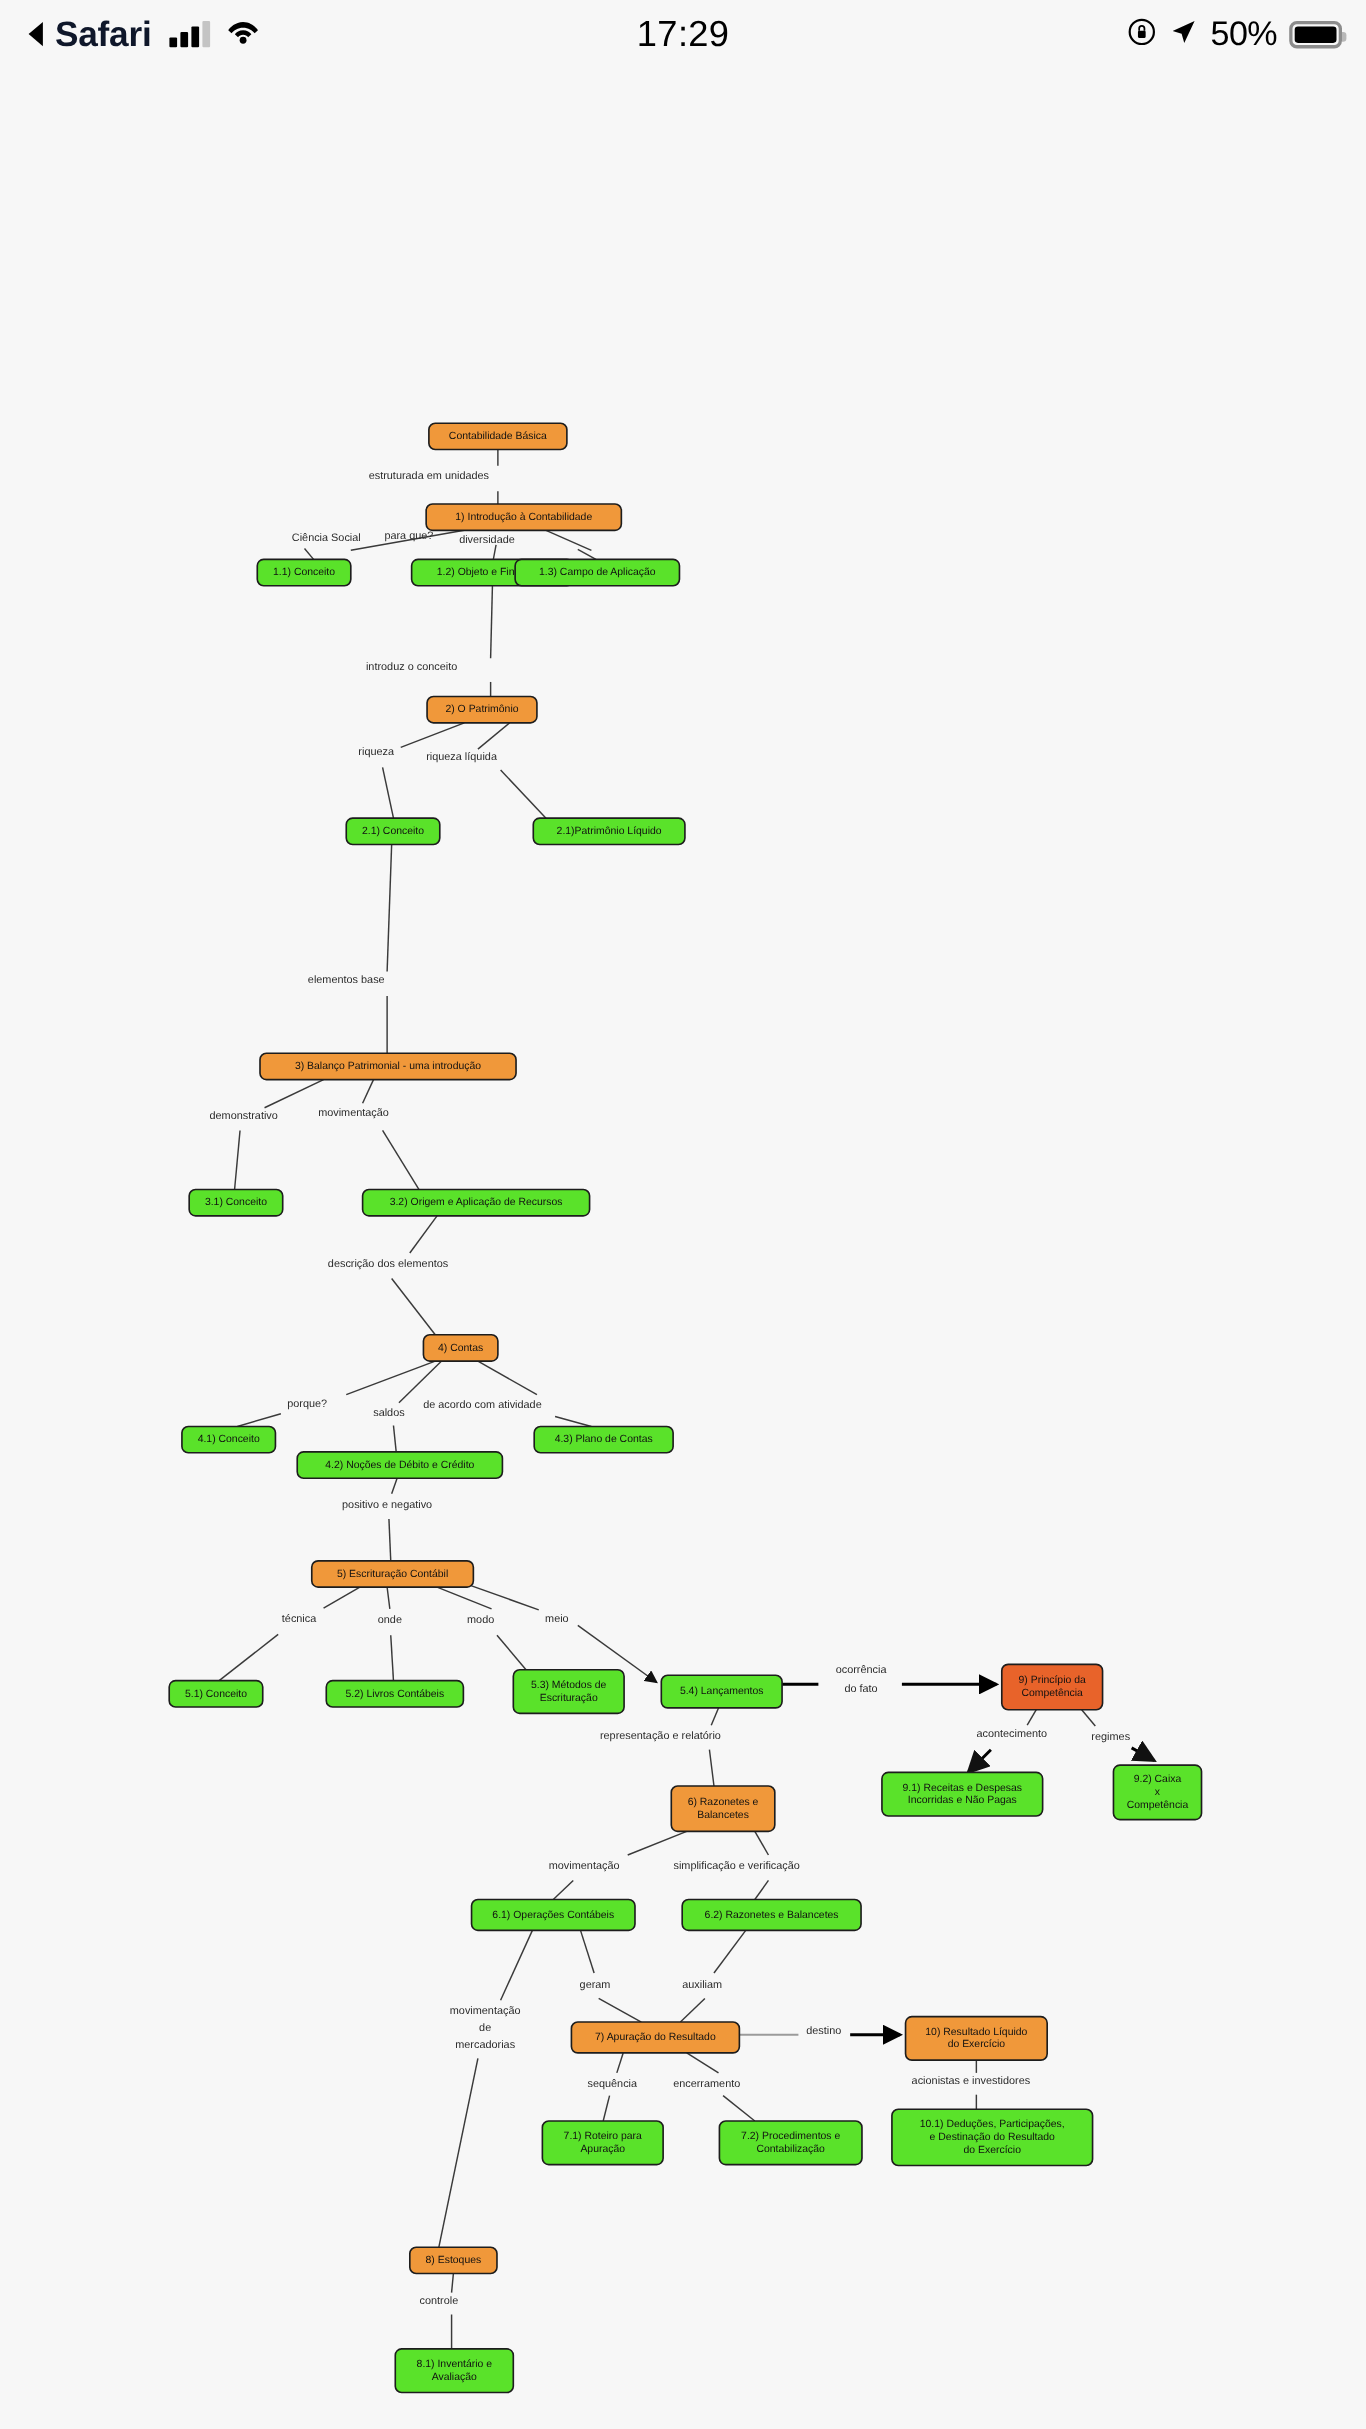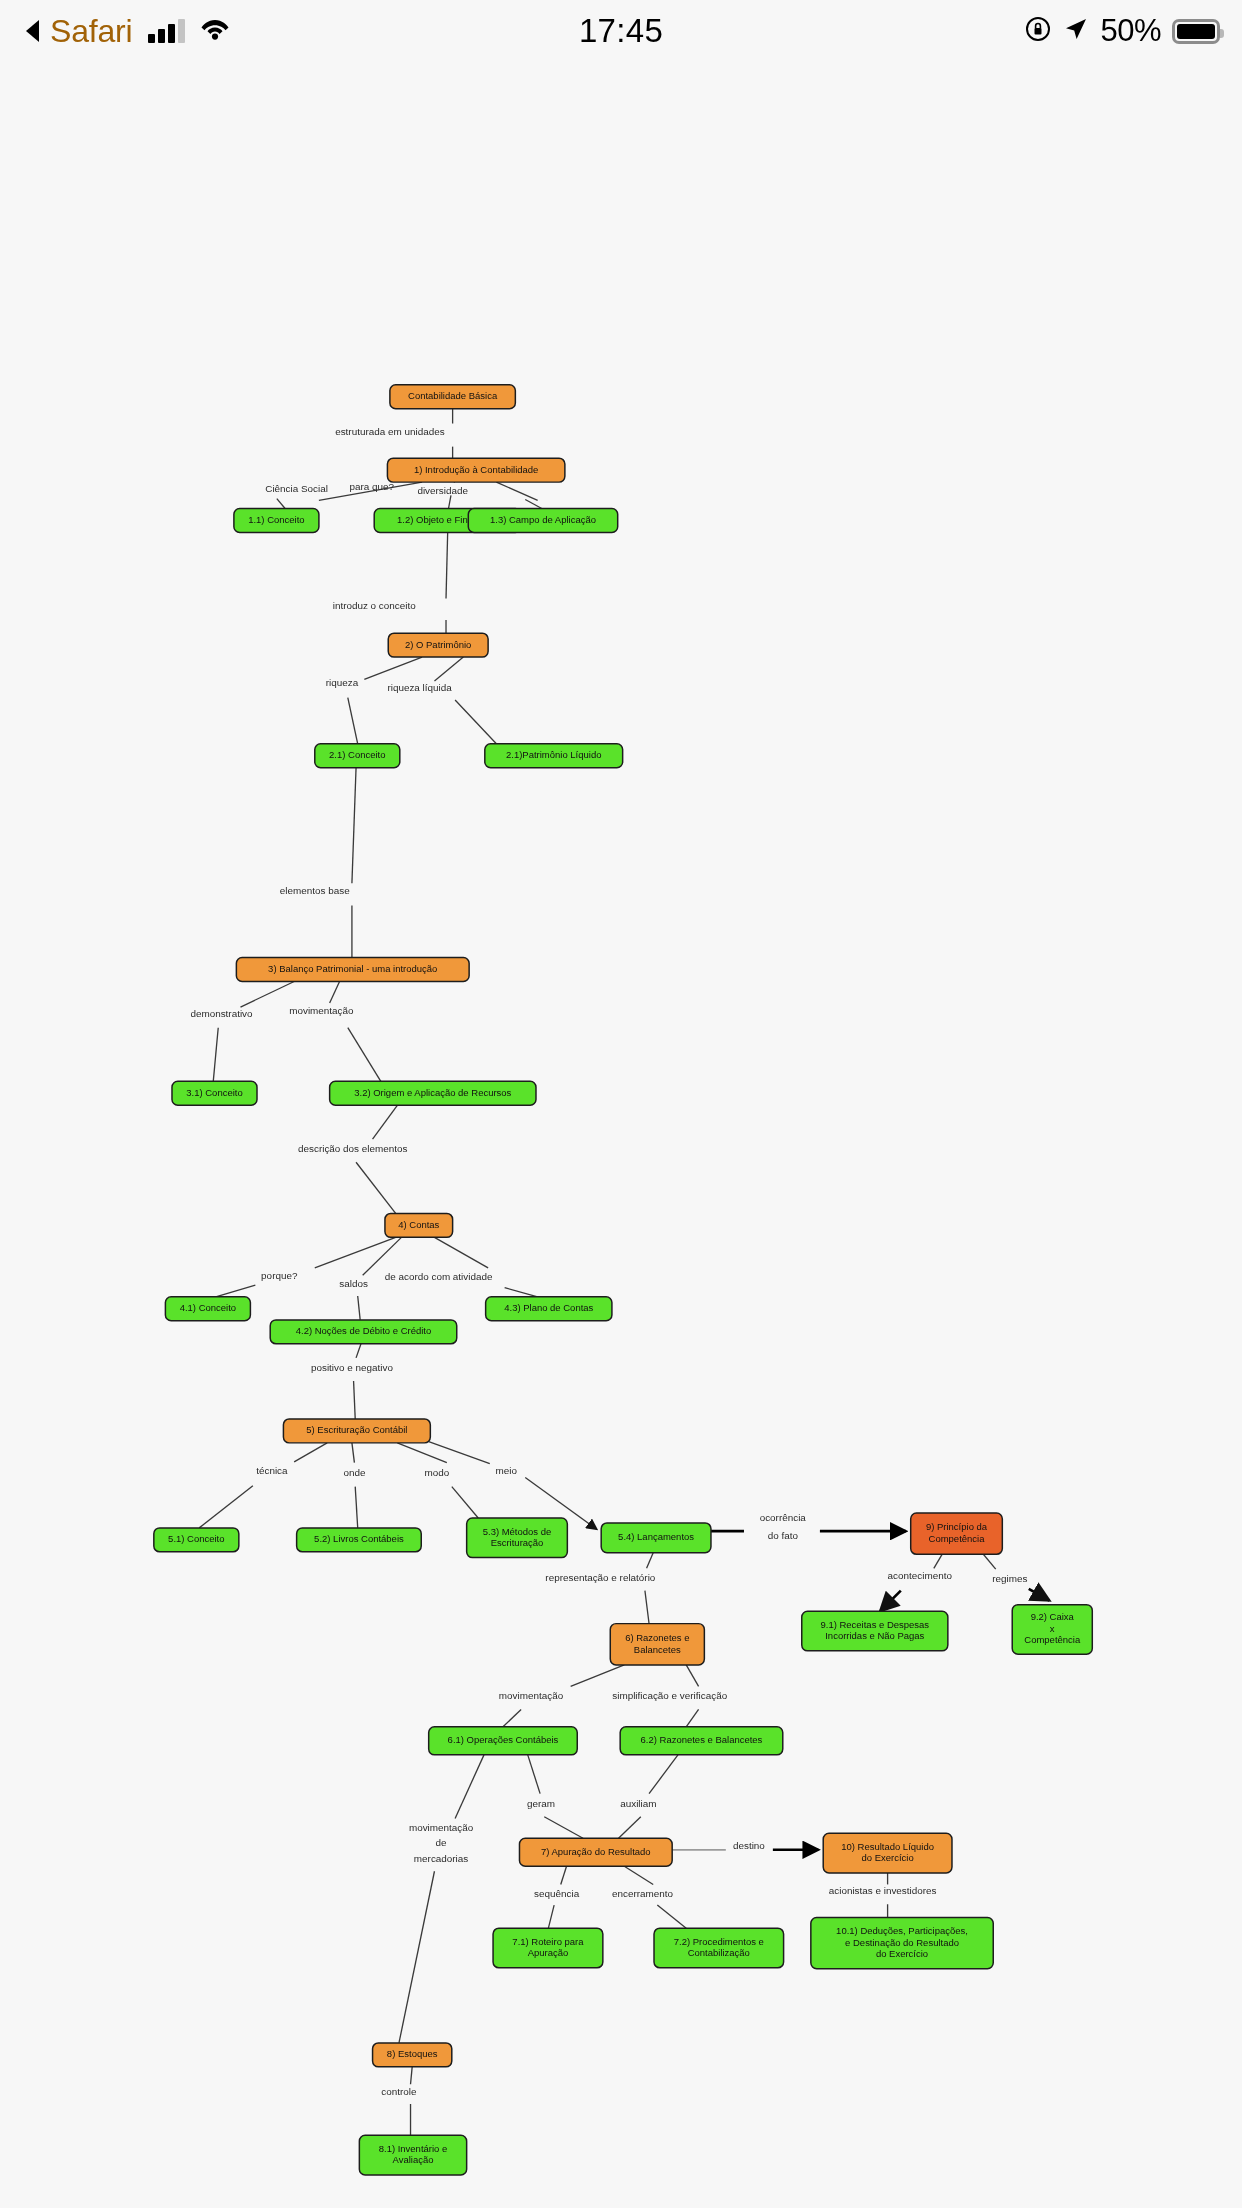--- a/index.html
+++ b/index.html
@@ -32,23 +32,23 @@
   }
   .sb-back-arrow {
     width: 0; height: 0;
     border-top: 11px solid transparent;
     border-bottom: 11px solid transparent;
     border-right: 13px solid #000;
     margin-right: 2px;
   }
   .sb-app-name {
     font-size: 32px;
-    font-weight: 400;
+    font-weight: 700;
     letter-spacing: -0.2px;
-    color: #a16207;
+    color: #0f172a;
   }
   .sb-signal {
     display: flex; align-items: flex-end; gap: 3px; height: 24px;
     margin-left: 7px;
   }
   .sb-signal i { display:block; width: 7px; background: #000; border-radius: 1px; }
   .sb-signal i:nth-child(1) { height: 9px; }
   .sb-signal i:nth-child(2) { height: 14px; }
   .sb-signal i:nth-child(3) { height: 19px; }
   .sb-signal i:nth-child(4) { height: 24px; background: #c4c4c4; }
@@ -136,21 +136,21 @@
       <span class="sb-wifi">
         <svg width="30" height="24" viewBox="0 0 30 24">
           <path d="M15 3 C8 3 3 8 1.5 10.5 L4.5 13.2 C6.5 10.6 10.3 8.2 15 8.2 C19.7 8.2 23.5 10.6 25.5 13.2 L28.5 10.5 C27 8 22 3 15 3 Z" fill="#000"></path>
           <path d="M15 10.5 C11.5 10.5 8.8 12.3 7.5 14.2 L10.4 16.9 C11.4 15.6 13 14.6 15 14.6 C17 14.6 18.6 15.6 19.6 16.9 L22.5 14.2 C21.2 12.3 18.5 10.5 15 10.5 Z" fill="#000"></path>
           <circle cx="15" cy="19.6" r="3.1" fill="#000"></circle>
         </svg>
       </span>
     </div>
 
     <div class="sb-time">
-      <span>17:45</span>
+      <span>17:29</span>
     </div>
 
     <div class="sb-right">
       <span>
         <svg width="28" height="28" viewBox="0 0 28 28">
           <circle cx="14" cy="14" r="11" fill="none" stroke="#000" stroke-width="2"></circle>
           <rect x="10.5" y="13" width="7" height="6.5" rx="1" fill="#000"></rect>
           <path d="M11.6 13 v-2.1 a2.4 2.4 0 0 1 4.8 0 V13" fill="none" stroke="#000" stroke-width="1.6"></path>
         </svg>
       </span>

